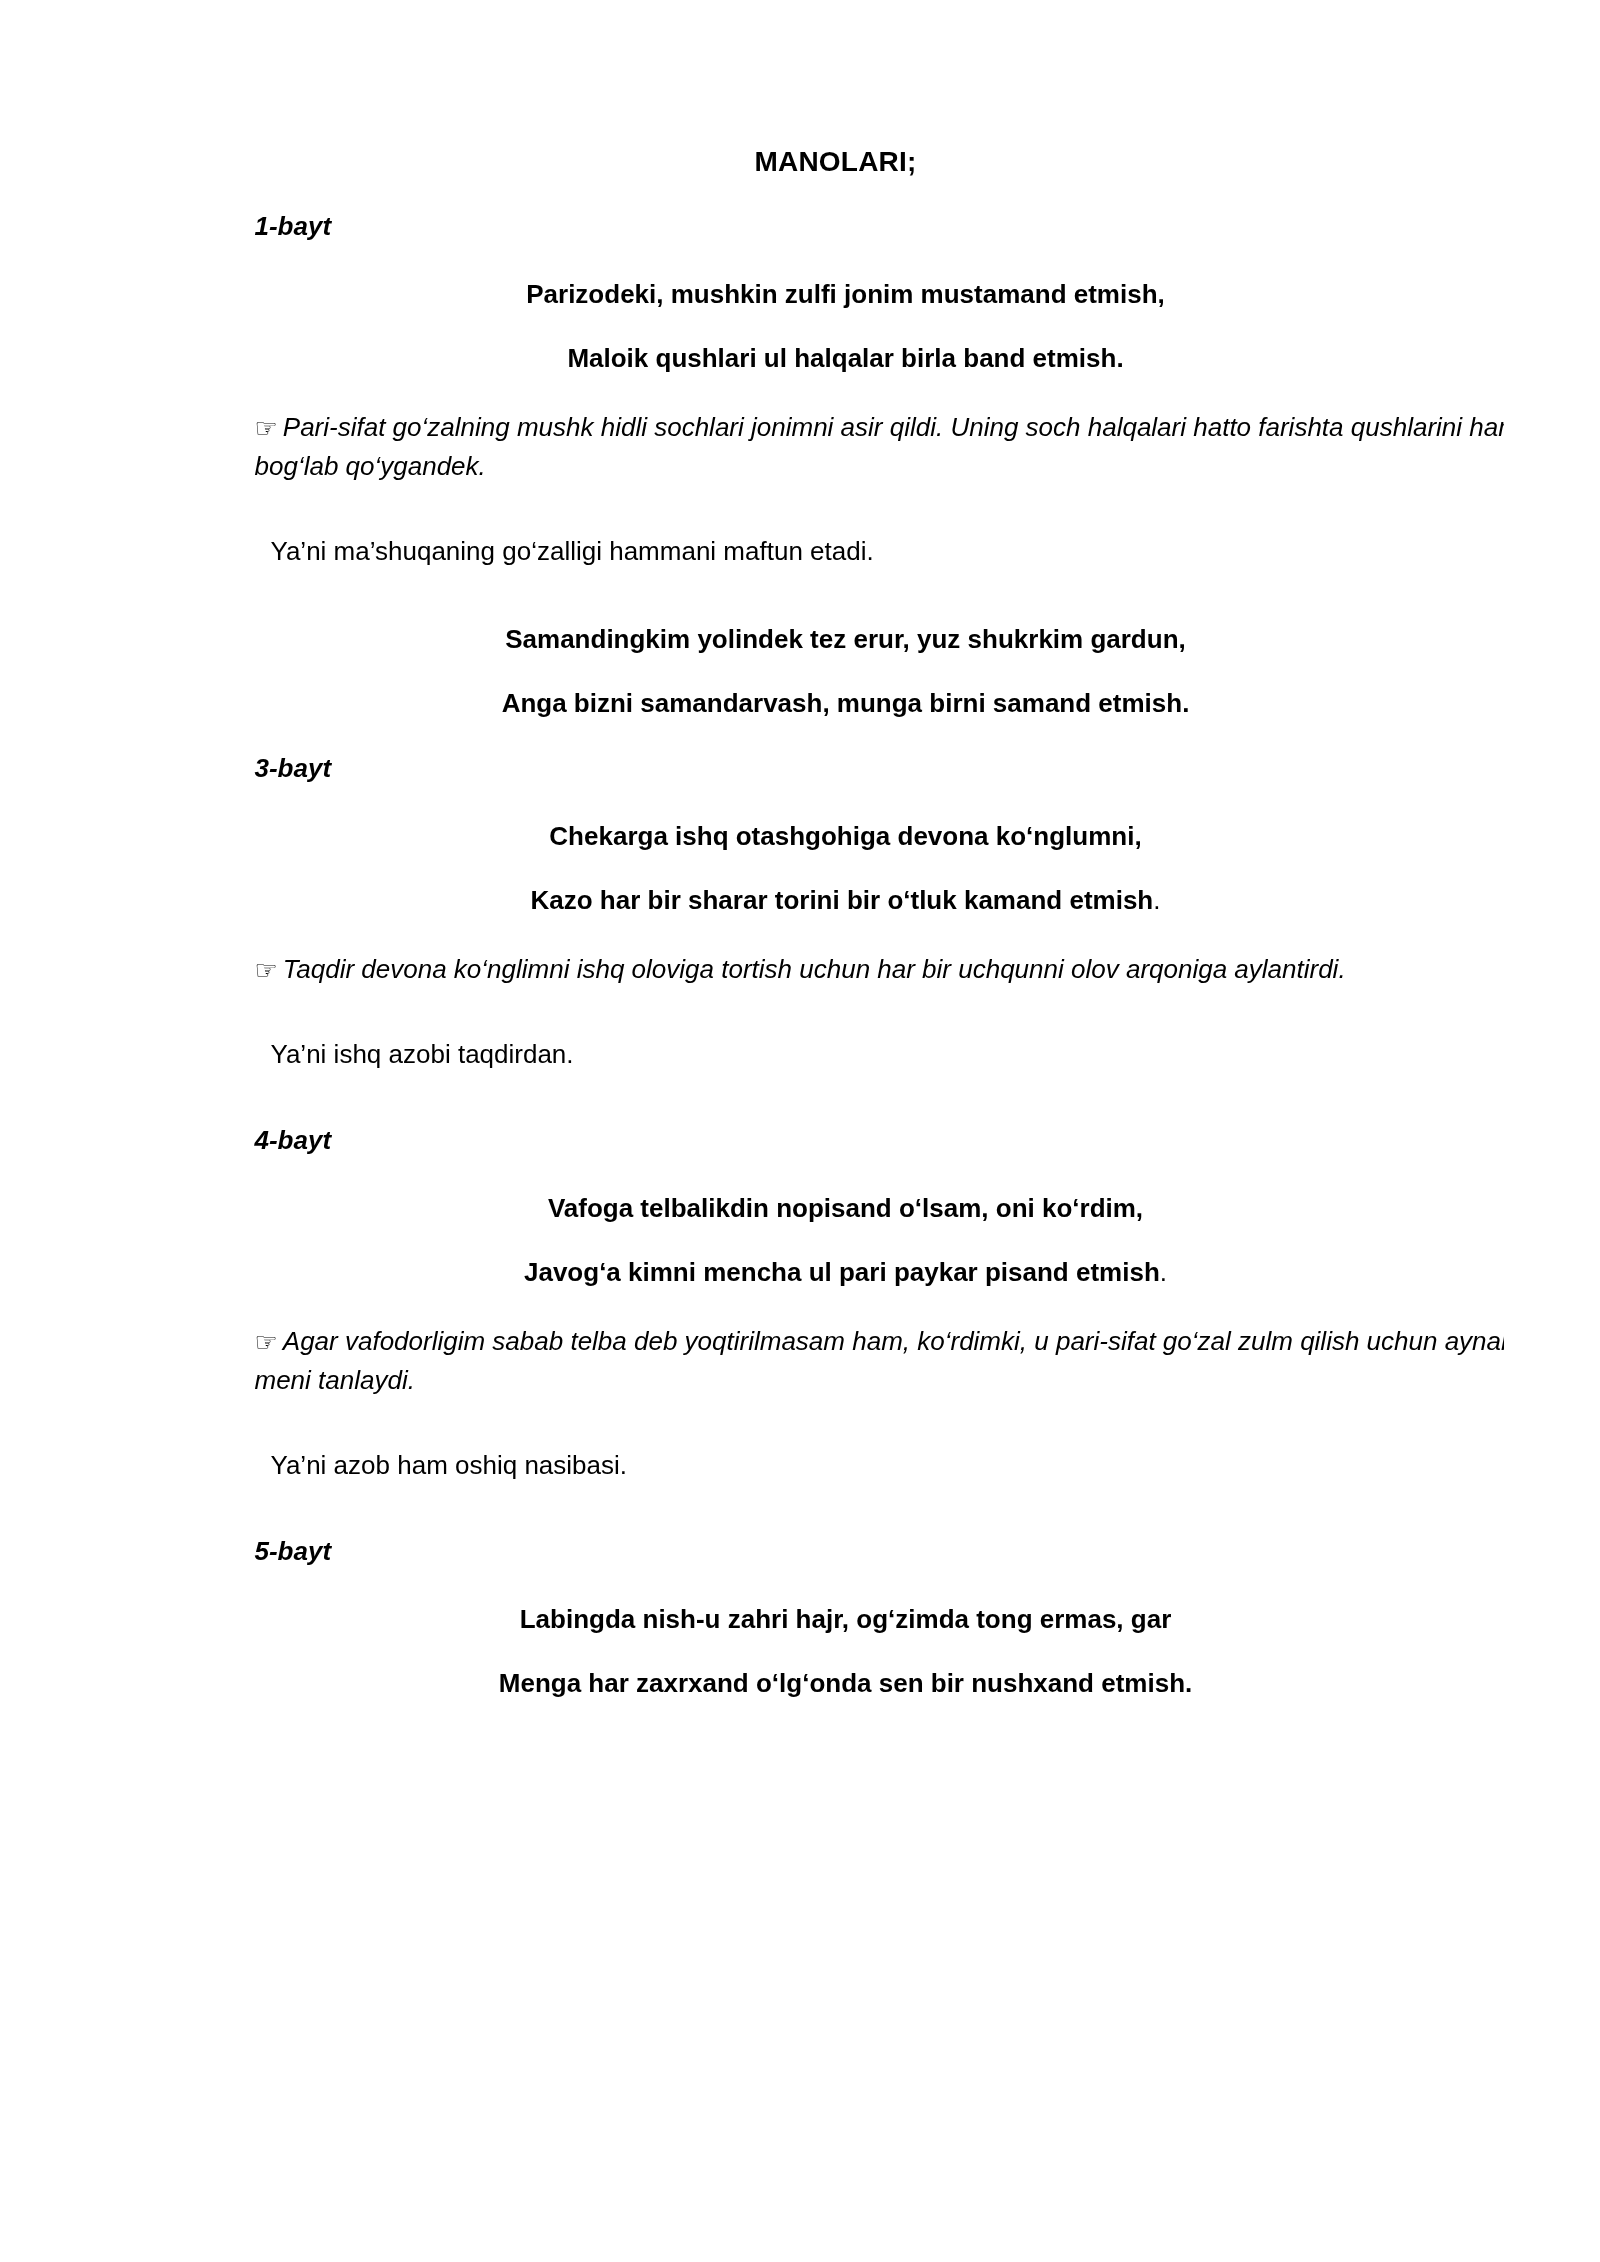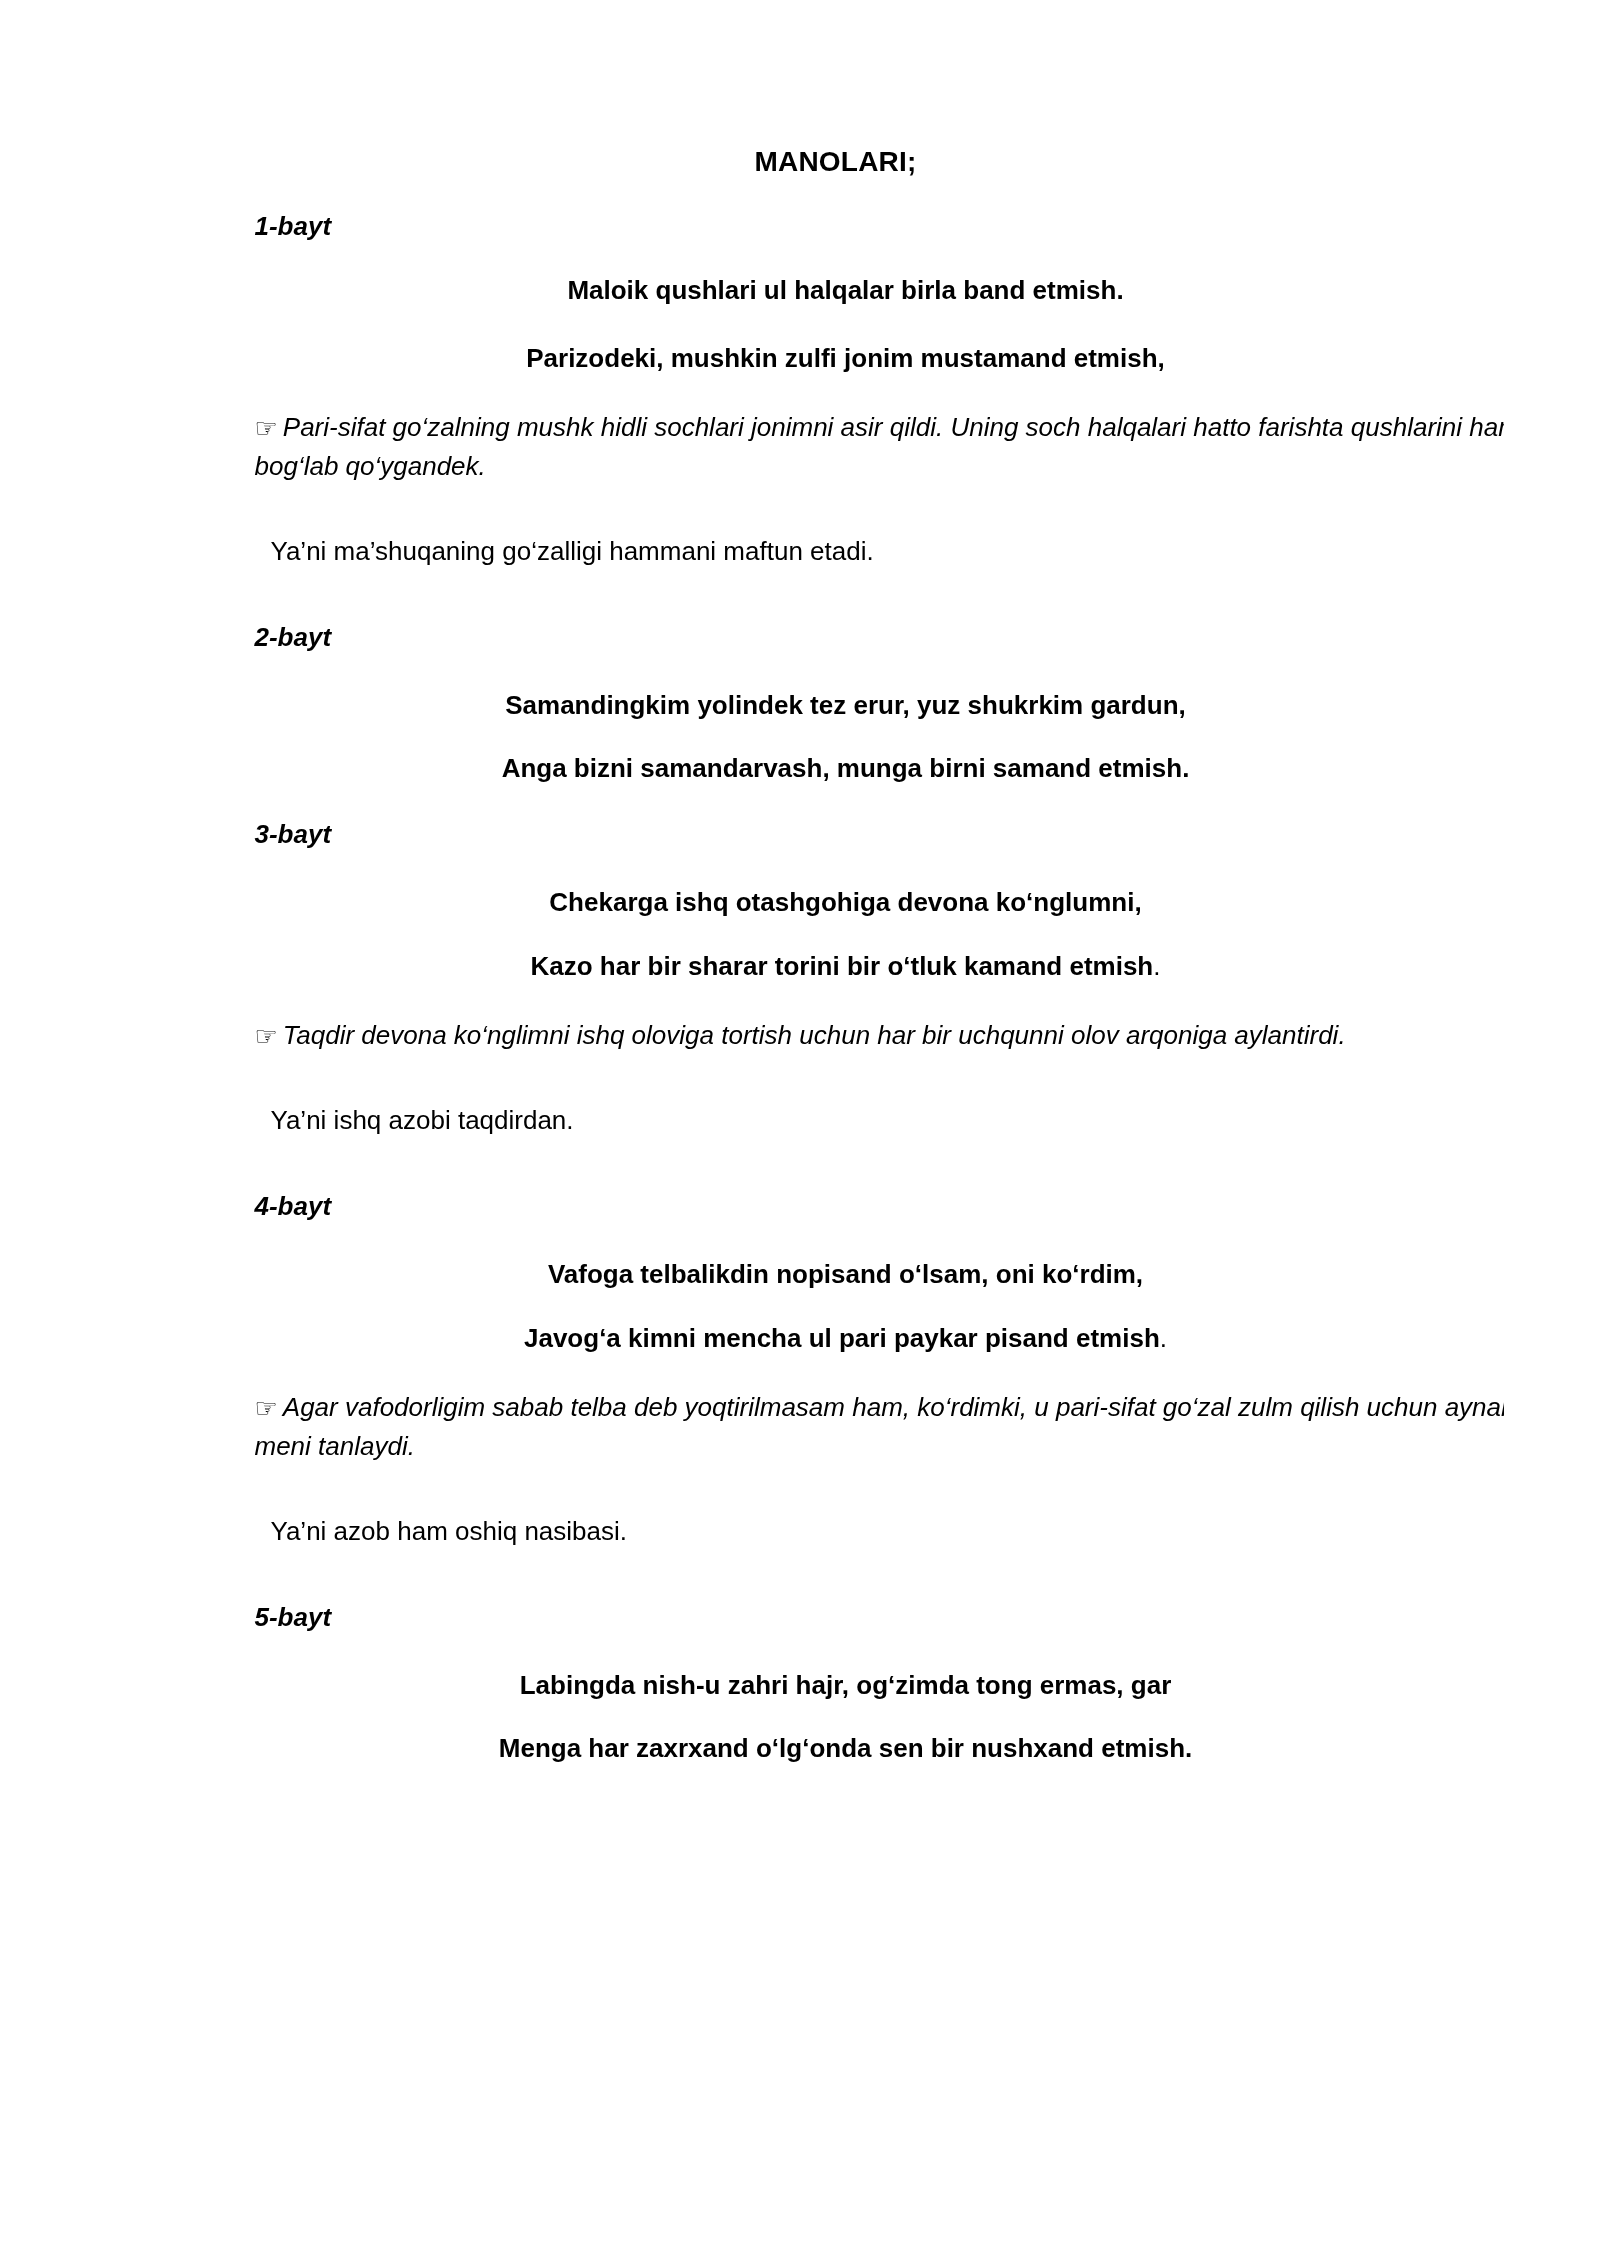--- a/index.html
+++ b/index.html
@@ -92,28 +92,27 @@
 </head>
 <body>
 
 <div class="page">
   <div class="content">
 
     <h1 class="doc-title">MANOLARI;</h1>
 
     <div>
       <p class="bayt-heading">1-bayt</p>
+      <p class="verse first">Parizodeki, mushkin zulfi jonim mustamand etmish,</p>
       <p class="verse"><span>Maloik qushlari ul halqalar birla band etmish.</span><span class="trail-dot"></span></p>
-      <p class="verse first">Parizodeki, mushkin zulfi jonim mustamand etmish,</p>
       <p class="explanation"><span class="hand-icon">☞</span><span>Pari-sifat go‘zalning mushk hidli sochlari jonimni asir qildi. Uning soch halqalari hatto farishta qushlarini ham bog‘lab qo‘ygandek.</span></p>
       <p class="summary">Ya’ni ma’shuqaning go‘zalligi hammani maftun etadi.</p>
     </div>
 
     <div>
-      <p class="bayt-heading">2-bayt</p>
       <p class="verse first">Samandingkim yolindek tez erur, yuz shukrkim gardun,</p>
       <p class="verse"><span>Anga bizni samandarvash, munga birni samand etmish.</span><span class="trail-dot"></span></p>
     </div>
 
     <div>
       <p class="bayt-heading">3-bayt</p>
       <p class="verse first">Chekarga ishq otashgohiga devona ko‘nglumni,</p>
       <p class="verse"><span>Kazo har bir sharar torini bir o‘tluk kamand etmish</span><span class="trail-dot">.</span></p>
       <p class="explanation"><span class="hand-icon">☞</span><span>Taqdir devona ko‘nglimni ishq oloviga tortish uchun har bir uchqunni olov arqoniga aylantirdi.</span></p>
       <p class="summary">Ya’ni ishq azobi taqdirdan.</p>

